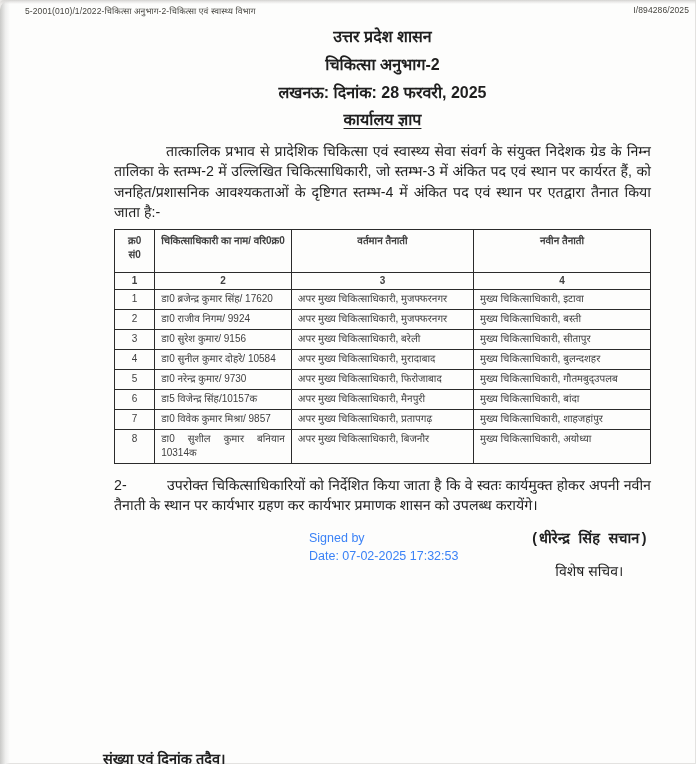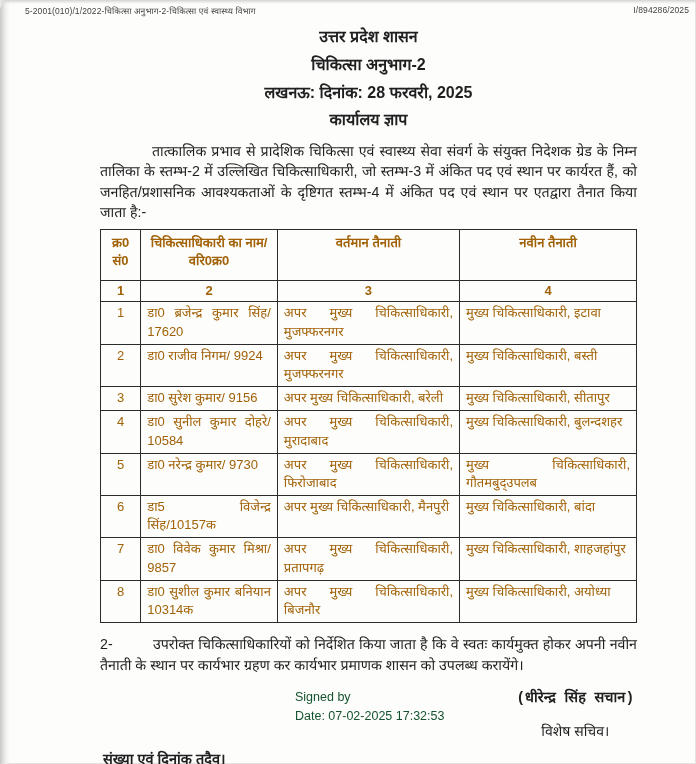--- a/index.html
+++ b/index.html
@@ -26,51 +26,51 @@
     position: absolute; left: 0; right: 0; top: 0; height: 4px;
     background: linear-gradient(180deg, #d8d7d5 0%, rgba(255,255,255,0) 100%);
     border-radius: 10px 0 0 0;
   }
   .refline {
     position: absolute; top: 5px; left: 25px; right: 7px;
     display: flex; justify-content: space-between;
     font-size: 8.5px; color: #45443f; letter-spacing: 0.1px;
   }
   .content {
-    position: absolute; left: 100px; top: 27px; width: 537px;
+    position: absolute; left: 114px; top: 27px; width: 537px;
   }
   .title { text-align: center; font-weight: bold; font-size: 16px; line-height: 1.3; margin-bottom: 7px; }
-  .title.underline span { text-underline-offset: 3px; }
+  .title.underline span { text-decoration: underline; text-underline-offset: 3px; }
   .para1 {
     margin: 10px 0 7px 0;
     font-size: 14.2px; line-height: 1.42;
     text-align: justify; text-indent: 52px;
   }
   table.transfer {
     width: 100%; border-collapse: collapse;
-    font-size: 13px; color: #a16207;
+    font-size: 10px; color: #404040;
     table-layout: fixed;
   }
   table.transfer th, table.transfer td {
     border: 1px solid #2b2b2b;
     padding: 2px 6px 3px 6px;
     vertical-align: top;
     line-height: 1.4;
   }
   table.transfer th { font-weight: bold; text-align: center; padding-top: 4px; padding-bottom: 10px; }
   tr.colnum td { text-align: center; font-weight: bold; padding: 1px 2px; }
   td.c-serial { text-align: center; }
   td.c-just { text-align: justify; text-justify: inter-word; }
   .para2 { margin-top: 11px; font-size: 14.2px; line-height: 1.45; text-align: justify; }
   .para2 .p2num { display: inline-block; width: 53px; font-weight: normal; }
   .sigrow {
     margin-top: 13px;
     display: flex; align-items: flex-start;
   }
-  .sig-en { margin-left: 195px; font-size: 12.5px; line-height: 1.45; color: #14532d; }
+  .sig-en { margin-left: 195px; font-size: 12.5px; line-height: 1.45; color: #3b82f6; }
   .sig-hi { margin-left: 72px; text-align: center; }
   .sig-hi .name { font-weight: bold; font-size: 14.5px; line-height: 1.4; font-family: Liberation Mono, monospace; }
   .sig-hi .desig { font-size: 14px; margin-top: 12px; }
   .footer-left {
     position: absolute; left: 103px; bottom: -4px;
     font-size: 14.5px; font-weight: bold; white-space: nowrap;
   }
 </style>
 </head>
 <body>

